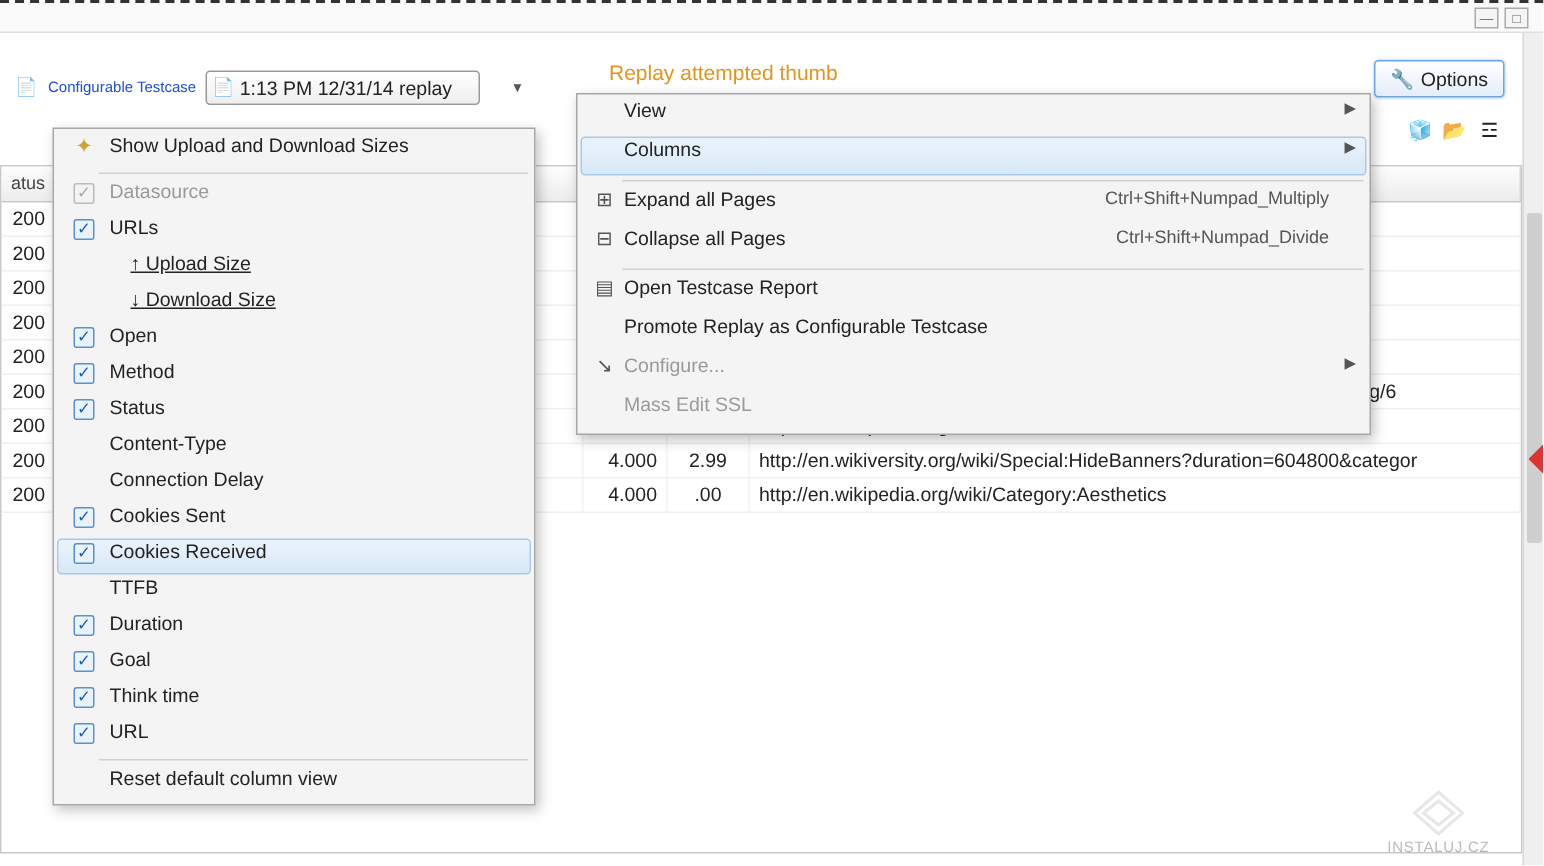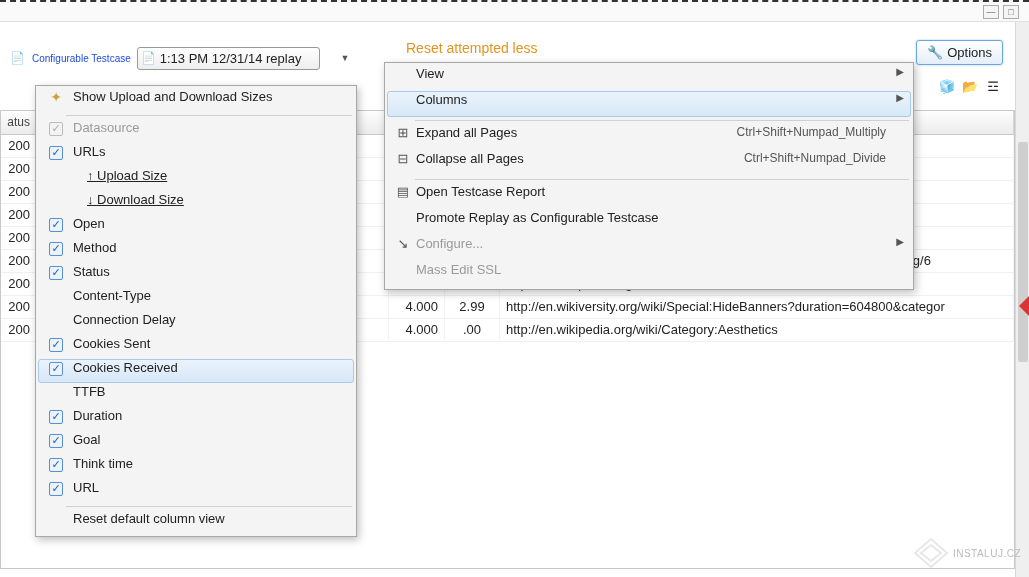--- a/index.html
+++ b/index.html
@@ -195,25 +195,25 @@
 }
 .scrollbar-r .thumb {
   position: absolute;
   top: 120px; left: 2px;
   width: 10px; height: 220px;
   background: #cfcfcf;
   border-radius: 2px;
 }
 .watermark {
   position: absolute;
-  right: 8px; bottom: 6px;
+  right: 36px; bottom: 6px;
   font-size: 10px;
   color: #bbb;
   letter-spacing: .5px;
-  display: flex; flex-direction: row; align-items: center;
+  display: flex; flex-direction: column; align-items: center;
 }
 .watermark svg { opacity: .35; }
 .red-wedge {
   position: absolute;
   right: 0; top: 296px;
   width: 10px; height: 20px;
   background: #d33;
   clip-path: polygon(100% 0, 100% 100%, 0 50%);
 }
 </style>
@@ -228,21 +228,21 @@
 <div class="tabrow">
   <span class="tab-ic">📄</span>
   <span class="tablabel">Configurable Testcase</span>
   <span class="replay-dd">
     <span class="dd-ic">📄</span>
     <span>1:13 PM 12/31/14 replay</span>
   </span>
   <span class="small-arrow">▼</span>
 </div>
 
-<div class="replay-msg">Reset attempted less</div>
+<div class="replay-msg">Replay attempted thumb</div>
 
 <div class="options-btn">
   <span>🔧</span>
   <span>Options</span>
 </div>
 
 <div class="toolbar2">
   <span class="tbtn">🧊</span>
   <span class="tbtn">📂</span>
   <span class="tbtn">☲</span>

